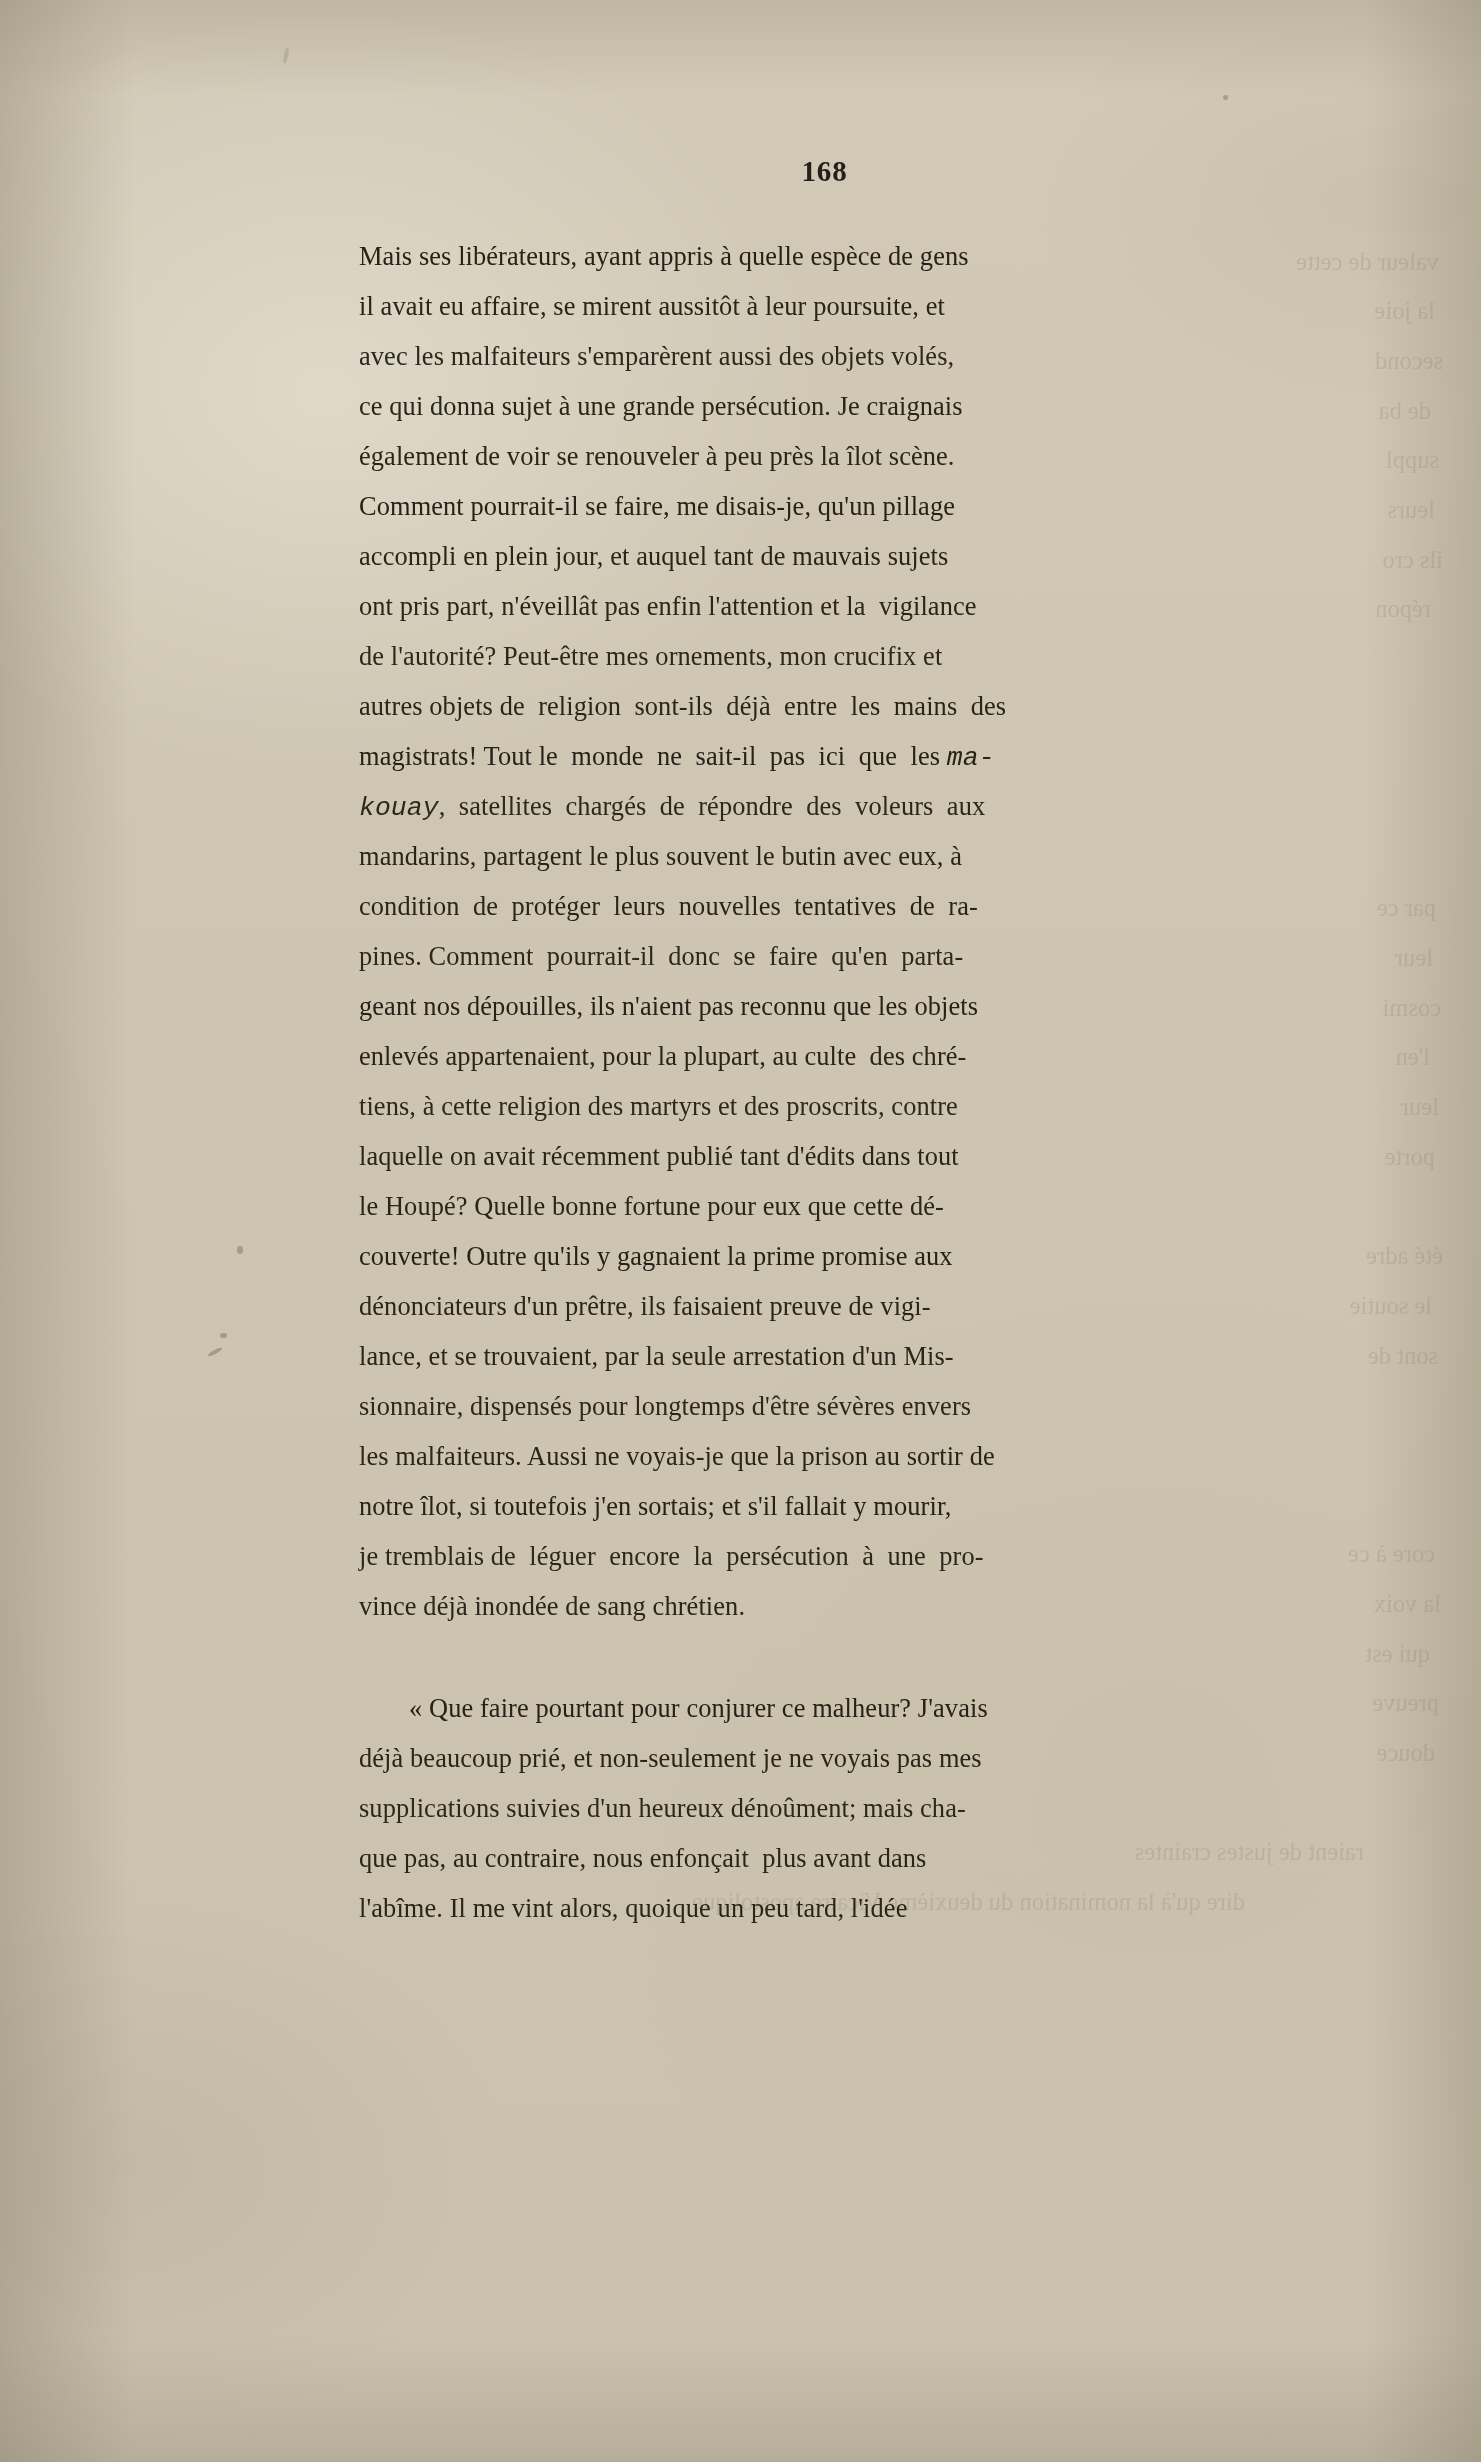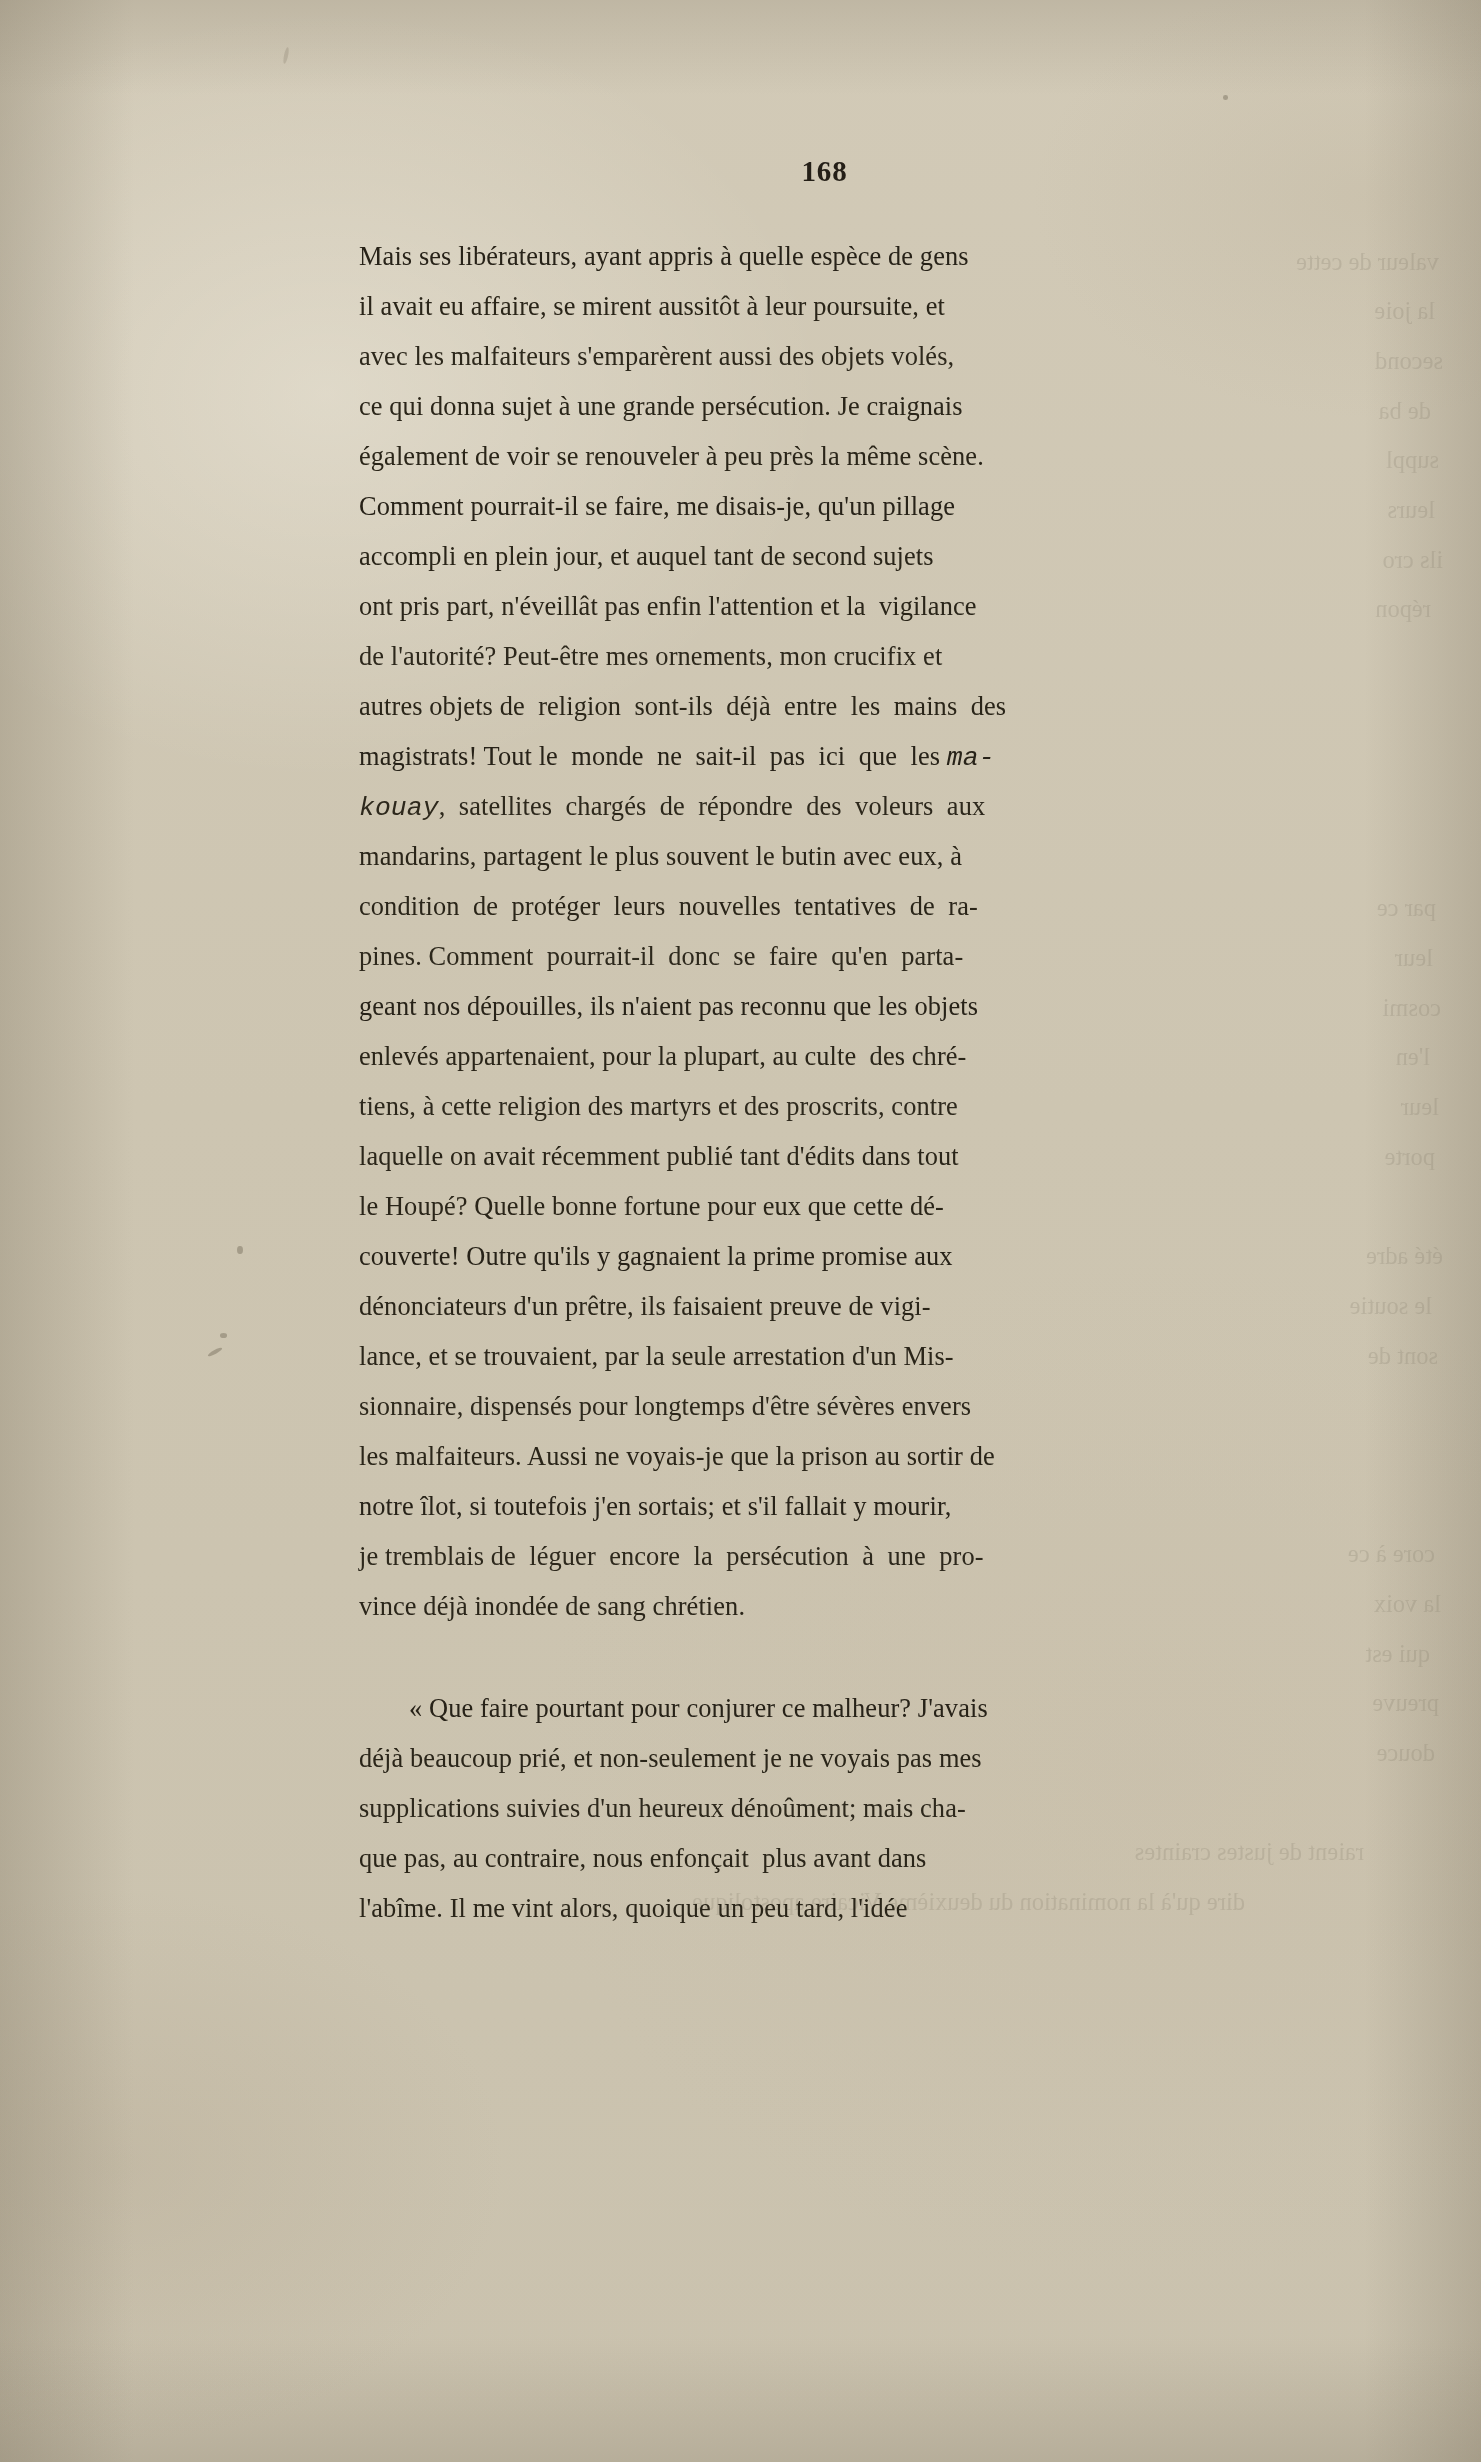--- a/index.html
+++ b/index.html
@@ -162,23 +162,23 @@
 
     <div class="folio">168</div>
 
     <div class="body-text">
 
       <div>
         <div class="line">Mais ses libérateurs, ayant appris à quelle espèce de gens</div>
         <div class="line">il avait eu affaire, se mirent aussitôt à leur poursuite, et</div>
         <div class="line">avec les malfaiteurs s'emparèrent aussi des objets volés,</div>
         <div class="line">ce qui donna sujet à une grande persécution. Je craignais</div>
-        <div class="line">également de voir se renouveler à peu près la même scène.</div>
+        <div class="line">également de voir se renouveler à peu près la îlot scène.</div>
         <div class="line">Comment pourrait-il se faire, me disais-je, qu'un pillage</div>
-        <div class="line">accompli en plein jour, et auquel tant de second sujets</div>
+        <div class="line">accompli en plein jour, et auquel tant de mauvais sujets</div>
         <div class="line">ont pris part, n'éveillât pas enfin l'attention et la  vigilance</div>
         <div class="line">de l'autorité? Peut-être mes ornements, mon crucifix et</div>
         <div class="line">autres objets de  religion  sont-ils  déjà  entre  les  mains  des</div>
         <div class="line"><span>magistrats! Tout le  monde  ne  sait-il  pas  ici  que  les </span><span class="ital">ma-</span></div>
         <div class="line"><span class="ital">kouay</span><span>,  satellites  chargés  de  répondre  des  voleurs  aux</span></div>
         <div class="line">mandarins, partagent le plus souvent le butin avec eux, à</div>
         <div class="line">condition  de  protéger  leurs  nouvelles  tentatives  de  ra-</div>
         <div class="line">pines. Comment  pourrait-il  donc  se  faire  qu'en  parta-</div>
         <div class="line">geant nos dépouilles, ils n'aient pas reconnu que les objets</div>
         <div class="line">enlevés appartenaient, pour la plupart, au culte  des chré-</div>

